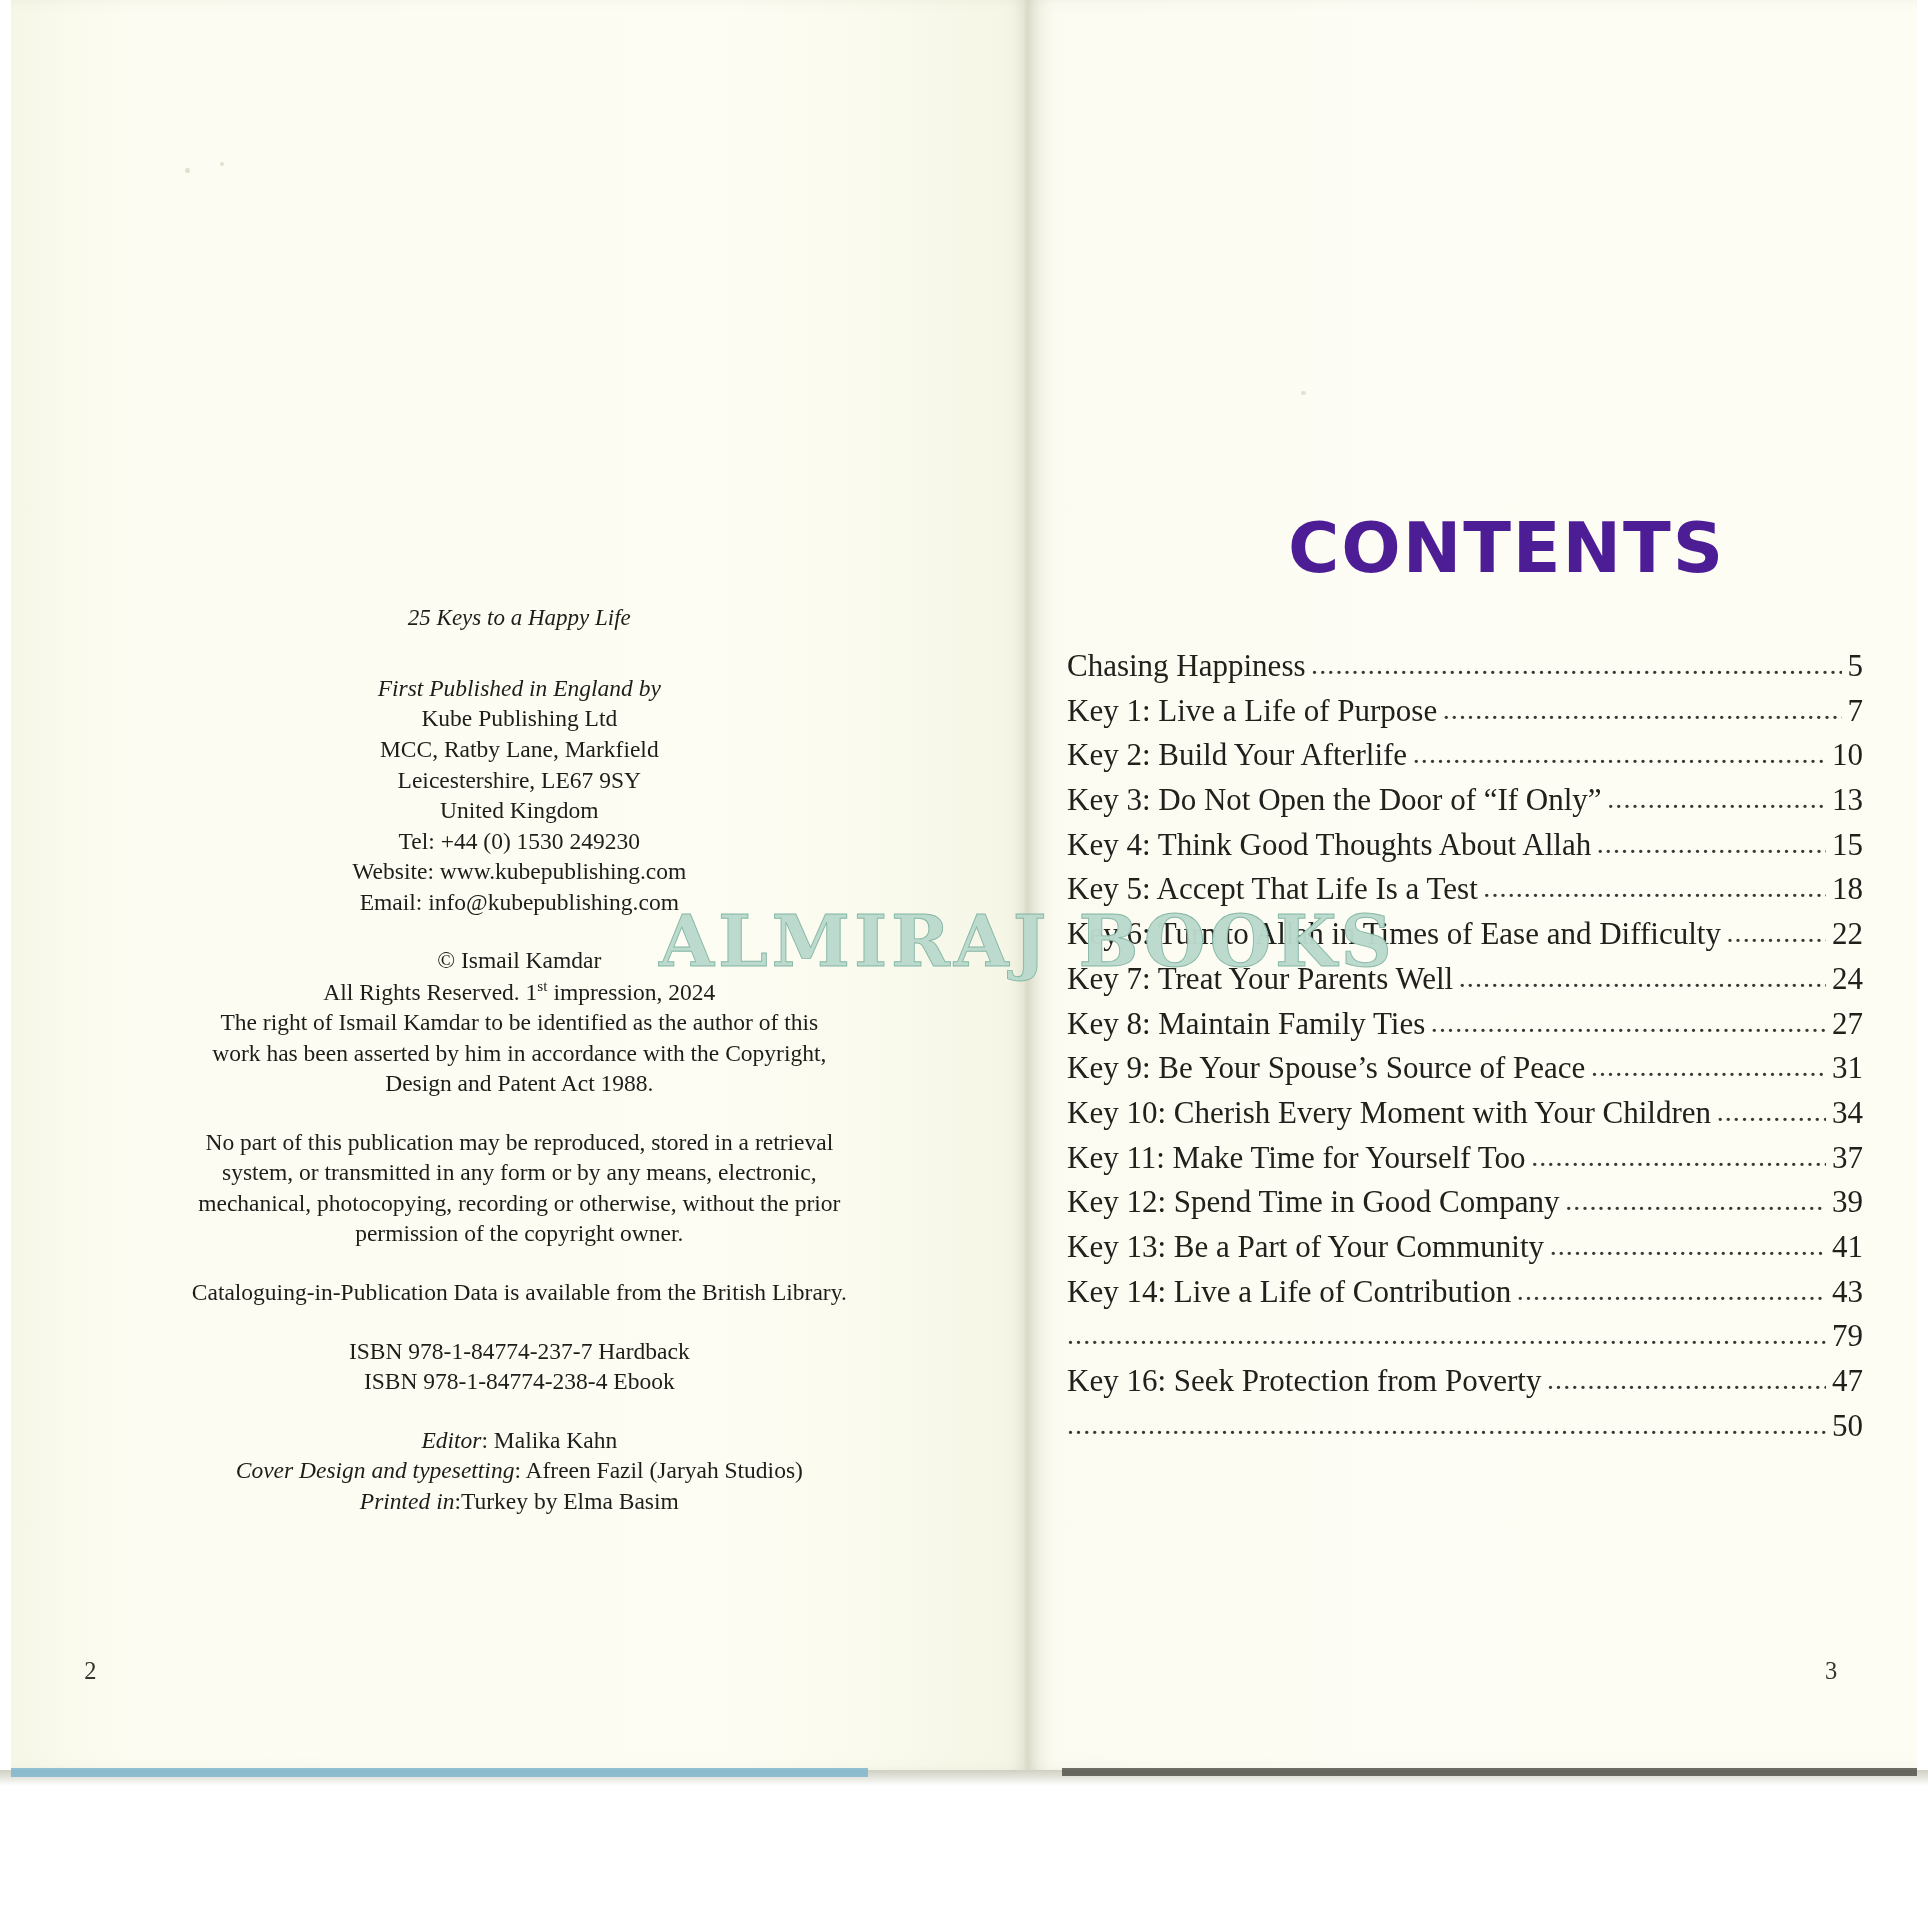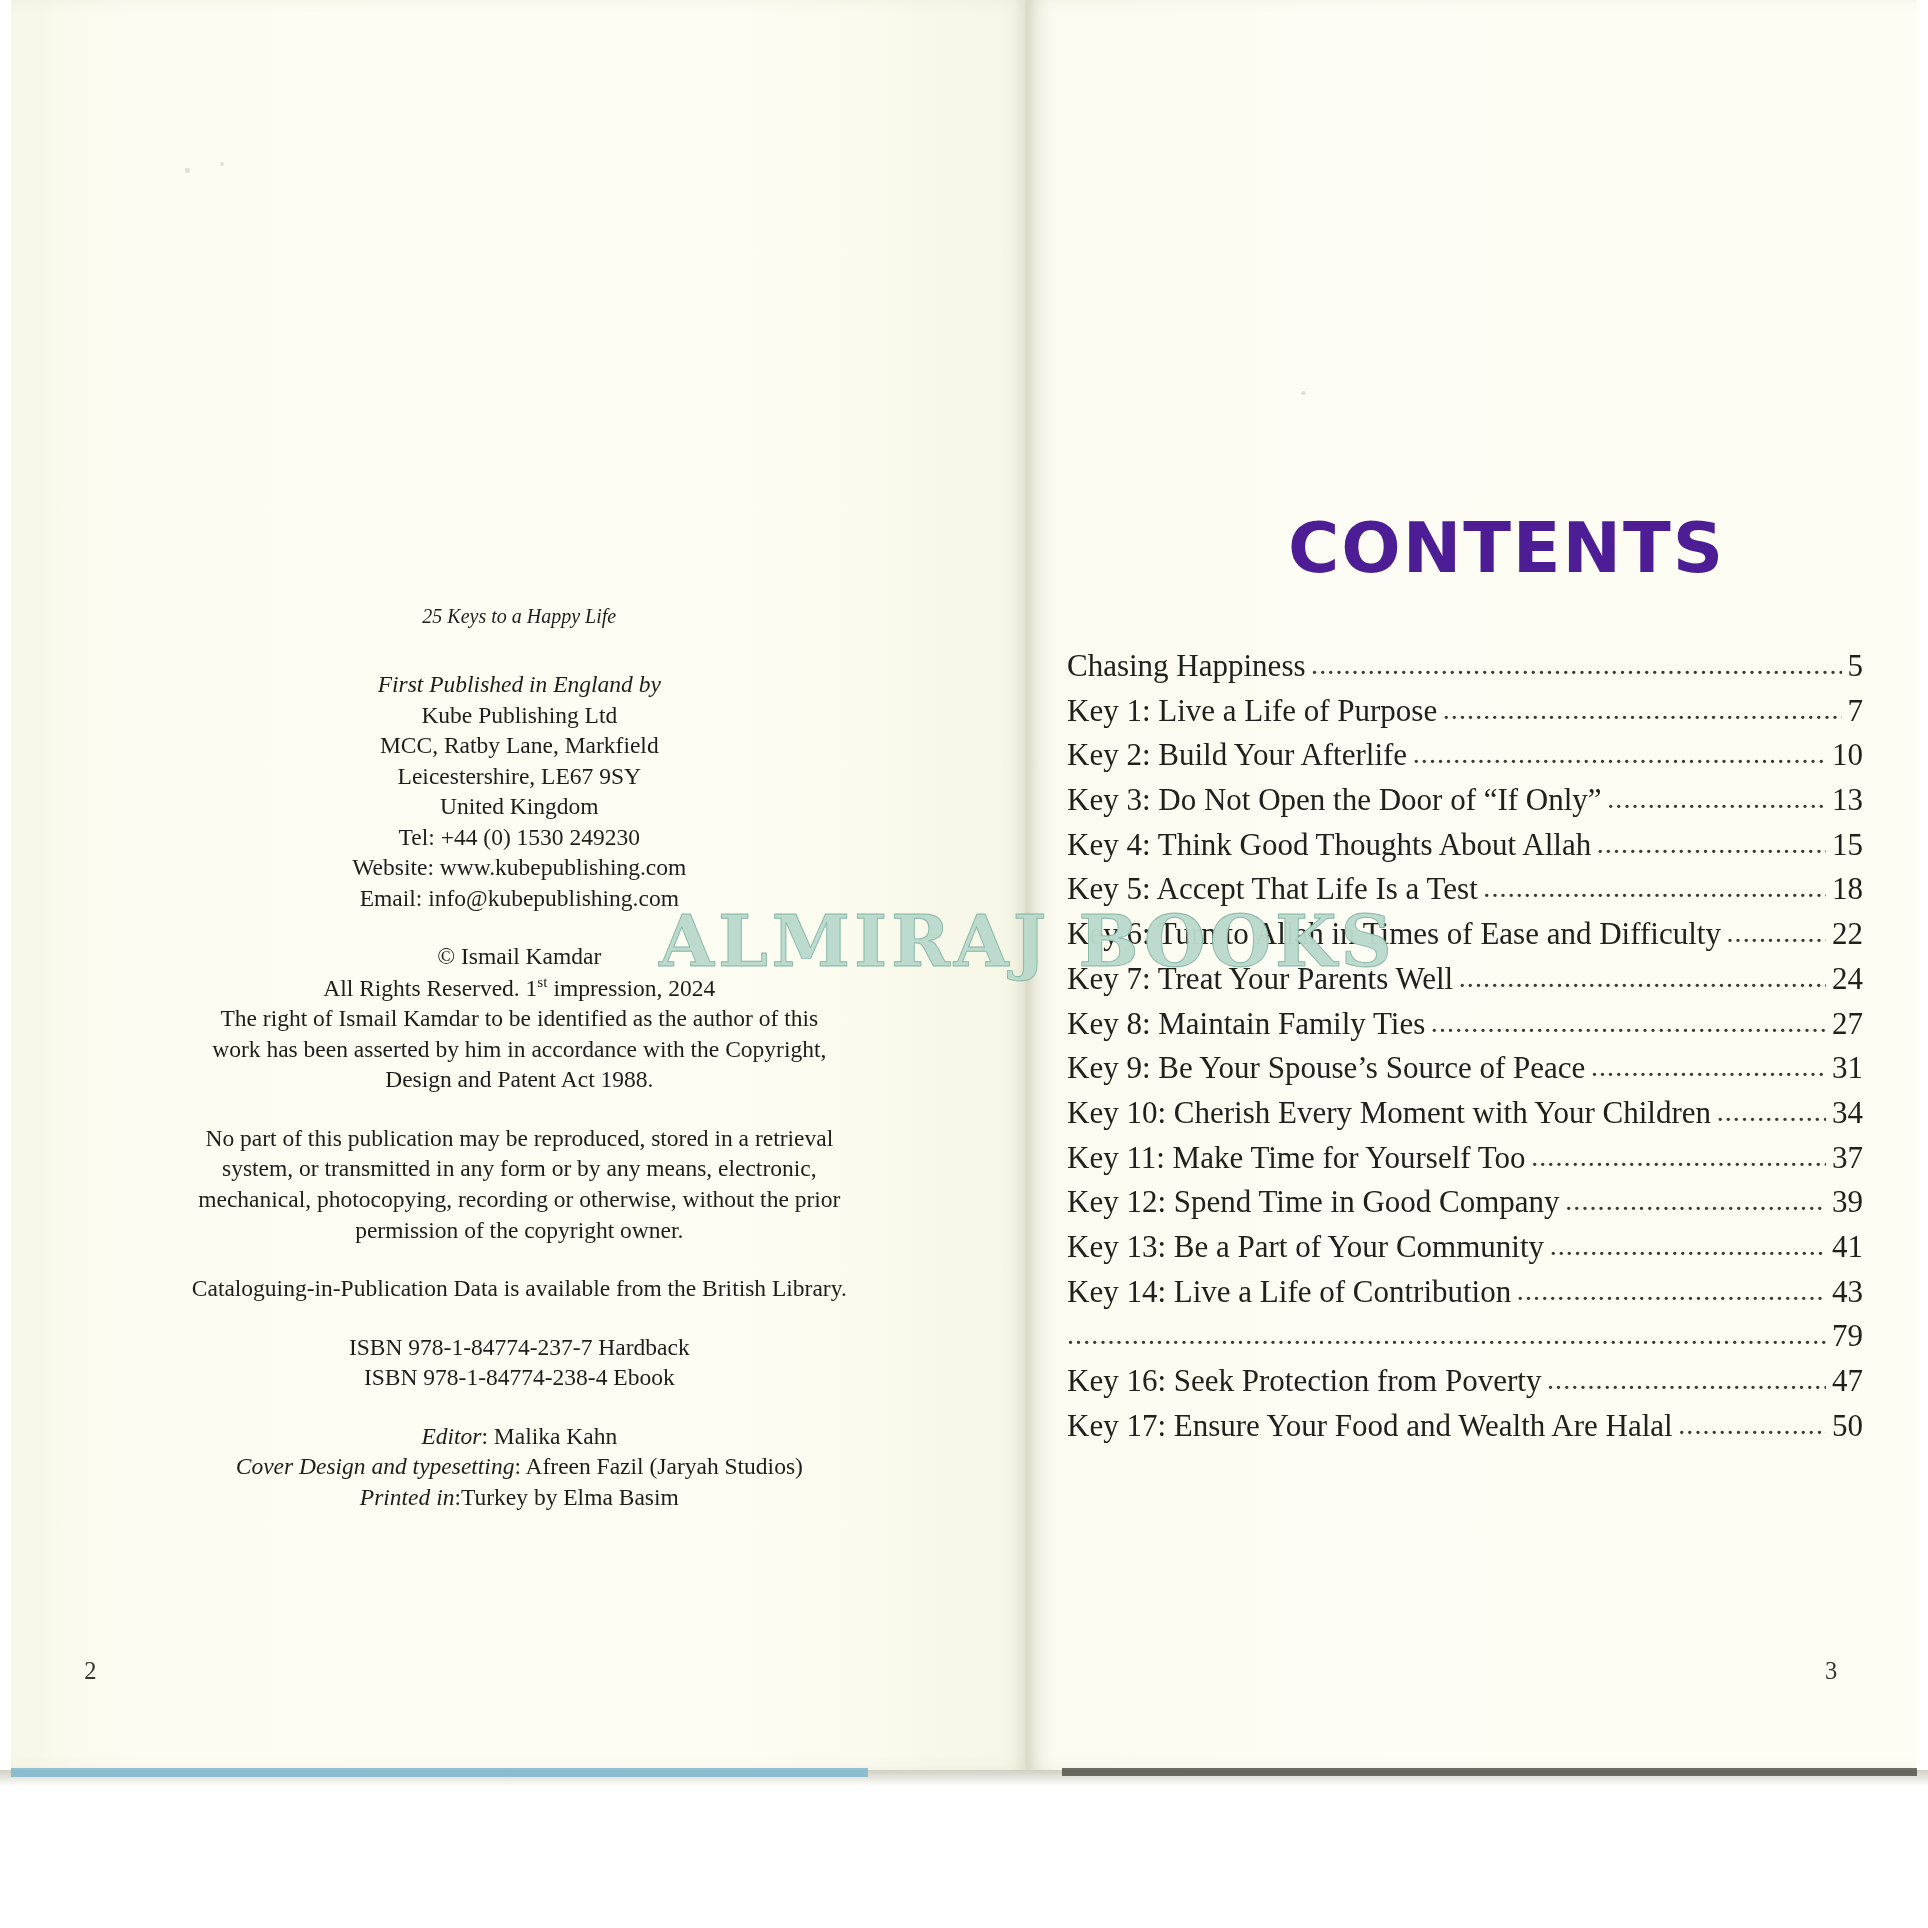--- a/index.html
+++ b/index.html
@@ -89,21 +89,21 @@
     text-align: center;
     color: #1d1d1a;
     font-size: 23.5px;
     line-height: 1.30;
   }
   .copyright-block .para {
     margin: 0 0 28px 0;
   }
   .booktitle-italic {
     font-style: italic;
-    font-size: 20px;
+    font-size: 23px;
     margin-bottom: 40px;
   }
   .emph { font-style: italic; }
   sup { font-size: 0.65em; vertical-align: super; }
 
   .folio {
     position: absolute;
     font-size: 24.5px;
     color: #35352f;
   }
@@ -332,21 +332,20 @@
       <span class="toc-page">79</span>
     </div>
 
     <div class="toc-row">
       <span class="toc-label">Key 16: Seek Protection from Poverty</span>
       <span class="toc-dots">........................................................................................................</span>
       <span class="toc-page">47</span>
     </div>
 
     <div class="toc-row">
-      <span class="toc-label">Key 17: Ensure Your Food and Wealth Are Halal</span>
       <span class="toc-dots">........................................................................................................</span>
       <span class="toc-page">50</span>
     </div>
 
   </div>
 
   <div class="folio folio-right">3</div>
 
   <div class="watermark">ALMIRAJ BOOKS</div>
 

